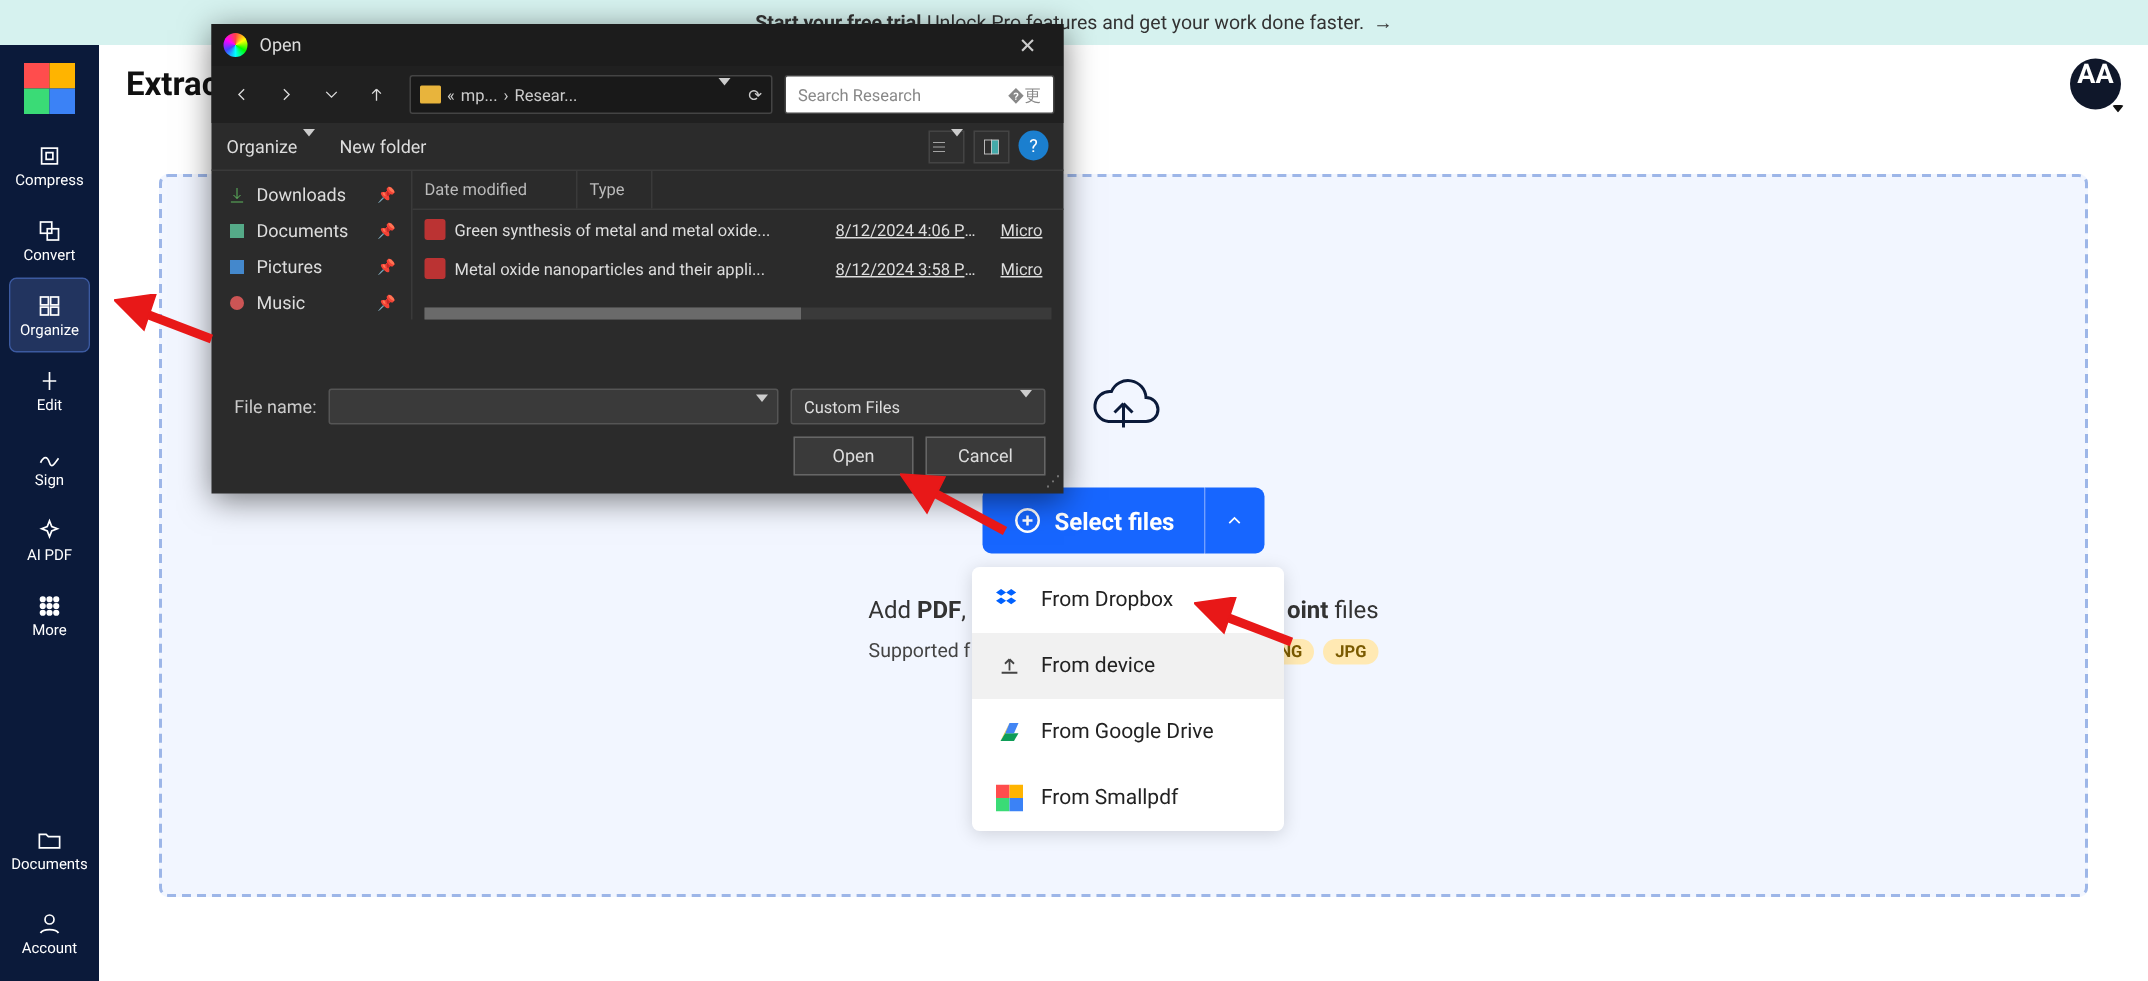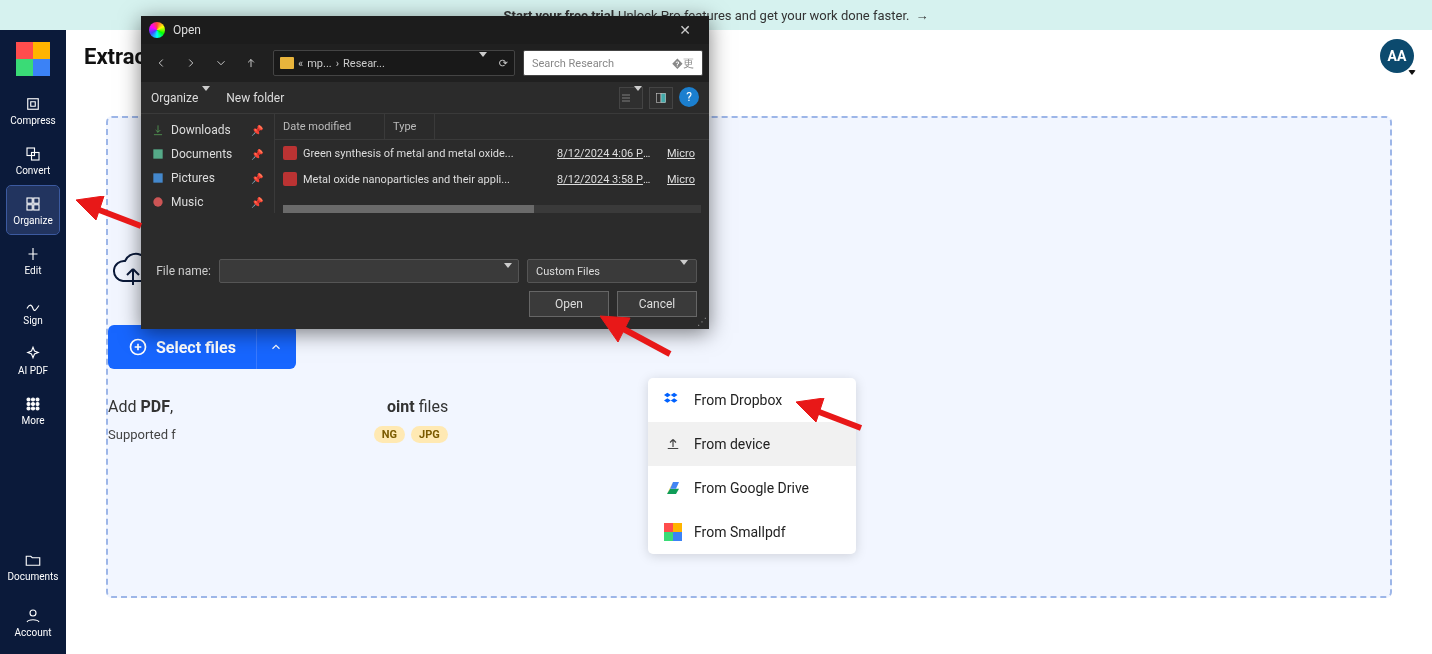--- a/index.html
+++ b/index.html
@@ -15,26 +15,26 @@
   .sidebar-logo { width:34px; height:34px; margin:6px 0 10px 0; }
   .sidebar-item { width:52px; height:48px; display:flex; flex-direction:column; align-items:center; justify-content:center; color:#fff; font-size:10px; gap:2px; border-radius:4px; margin-bottom:2px; cursor:pointer; }
   .sidebar-item.active { background:#22345f; outline:1px solid #3c5aa0; }
   .sidebar-item svg { width:18px; height:18px; stroke:#fff; fill:none; stroke-width:1.5; }
   .sidebar-spacer { flex:1; }
   .sidebar-item.bottom { margin-bottom:8px; }
 
   
   .header { position:absolute; top:30px; left:66px; right:0; height:52px; background:#fff; display:flex; align-items:center; padding:0 18px; }
   .header-title { font-size:22px; font-weight:700; color:#111; }
-  .avatar { width:34px; height:34px; border-radius:50%; background:#0c4a6e; color:#fff; font-weight:700; font-size:14px; display:flex; align-items:center; justify-content:center; margin-left:auto; position:relative; }
+  .avatar { width:34px; height:34px; border-radius:50%; background:#0f172a; color:#fff; font-weight:700; font-size:18px; display:flex; justify-content:center; margin-left:auto; position:relative; }
   .avatar .caret { position:absolute; right:-2px; bottom:-2px; width:0; height:0; border-left:4px solid transparent; border-right:4px solid transparent; border-top:5px solid #111; background:#fff; border-radius:2px; }
 
   
   .main { position:absolute; top:82px; left:66px; right:0; bottom:0; background:#fff; padding:34px 40px; }
-  .dropzone { width:100%; height:482px; border:2px dashed #9db6e8; border-radius:6px; background:#f2f6ff; display:flex; flex-direction:column; justify-content:center; position:relative; }
+  .dropzone { width:100%; height:482px; border:2px dashed #9db6e8; border-radius:6px; background:#f2f6ff; display:flex; flex-direction:column; align-items:center; justify-content:center; position:relative; }
   .cloud-icon svg { width:50px; height:42px; stroke:#0b1a3a; fill:none; stroke-width:2; }
   .cloud-icon { margin-bottom:28px; margin-top:-20px; }
 
   .select-group { display:flex; position:relative; }
   .select-btn { background:#1766ff; color:#fff; font-weight:700; font-size:16px; padding:12px 20px; border-radius:6px 0 0 6px; display:flex; align-items:center; gap:8px; cursor:pointer; }
   .select-btn svg { width:20px; height:20px; stroke:#fff; stroke-width:2; fill:none; }
   .select-caret { background:#1766ff; color:#fff; width:40px; display:flex; align-items:center; justify-content:center; border-radius:0 6px 6px 0; border-left:1px solid #3a7aff; cursor:pointer; }
   .select-caret svg { width:14px; height:14px; stroke:#fff; stroke-width:2; fill:none; }
 
   .hint { margin-top:28px; font-size:16px; color:#333; }

